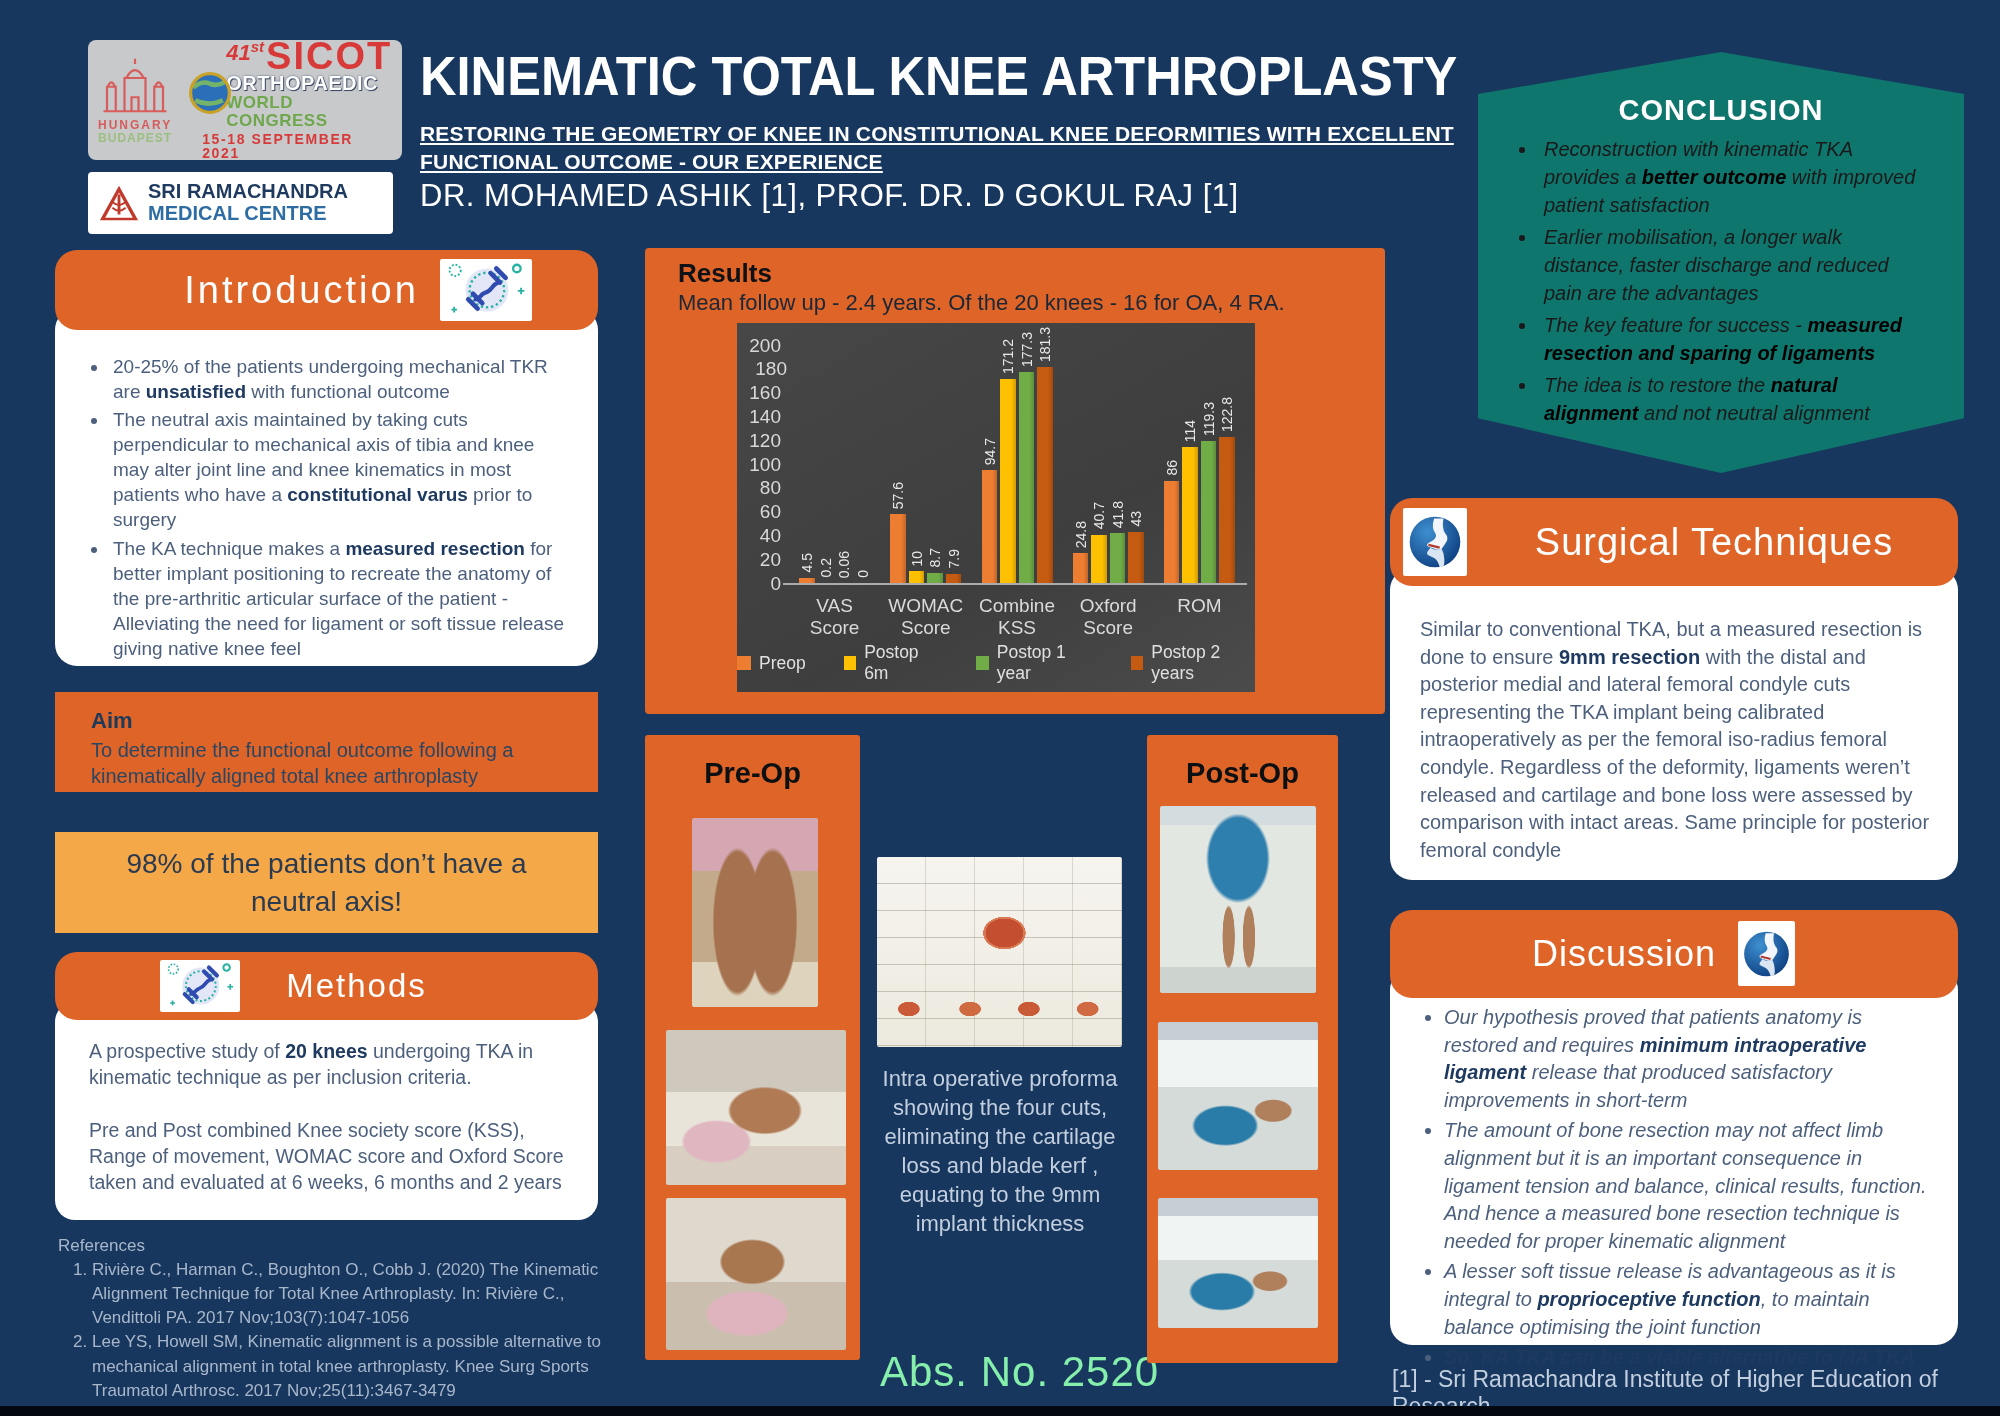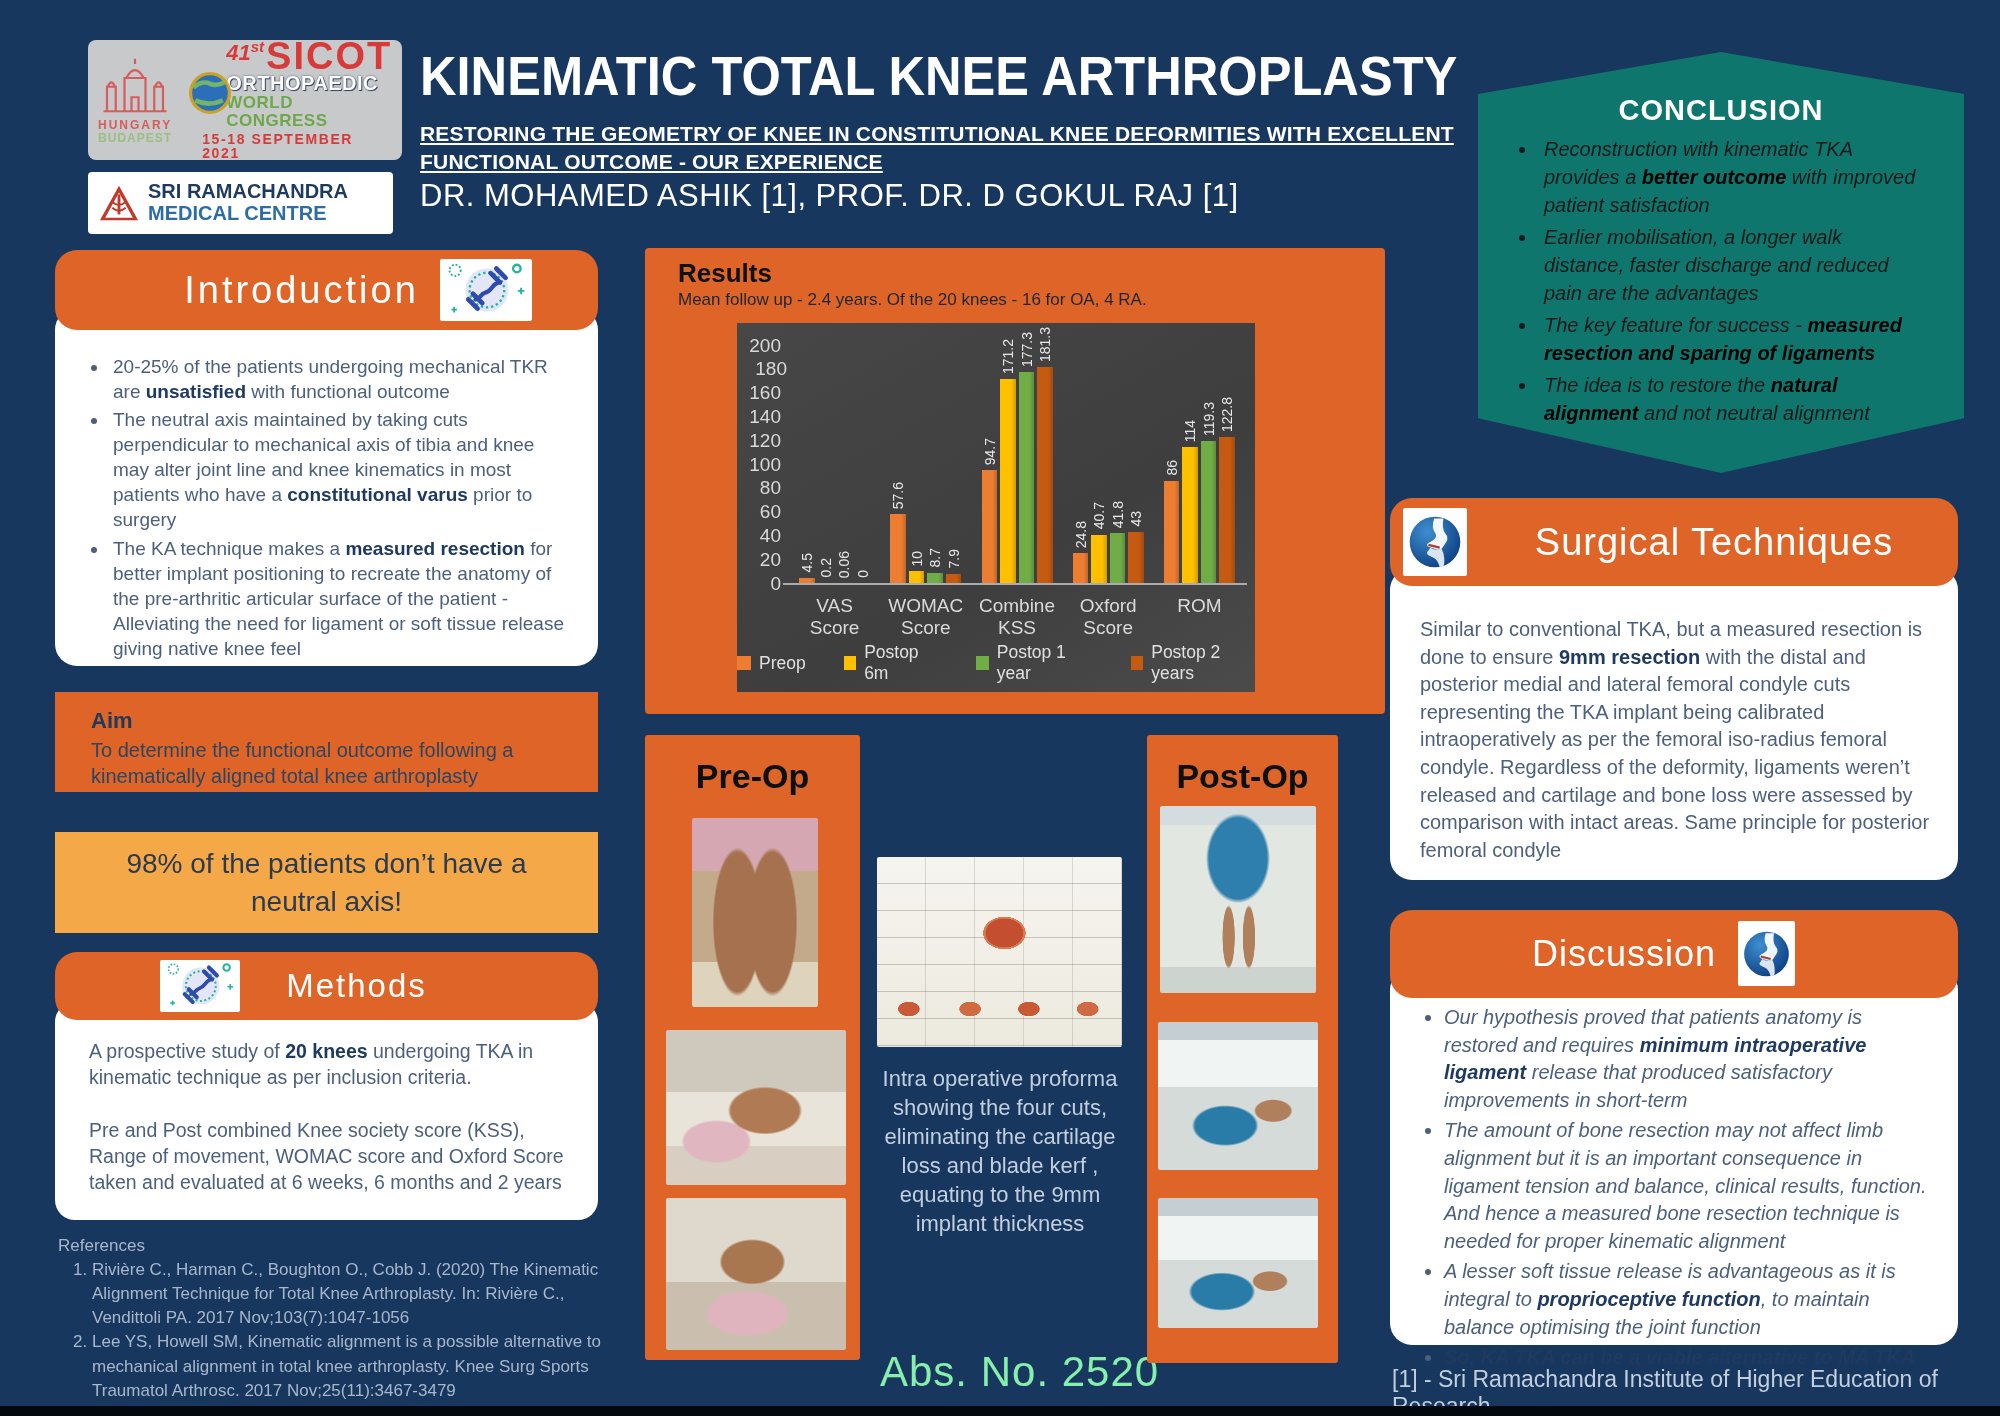--- a/index.html
+++ b/index.html
@@ -63,36 +63,36 @@
   #methods-body p{margin:0;font-size:19.5px;color:#4C5F7C;line-height:1.35;}
   #methods-body p + p{margin-top:26px;}
 
   #references{left:58px;top:1236px;width:562px;color:#A9B7CB;}
   .ref-title{font-size:17px;margin-bottom:2px;}
   #ref-list{margin:0;padding-left:34px;font-size:17px;line-height:1.42;}
 
   
   #results-panel{left:645px;top:248px;width:740px;height:466px;background:#DE6428;border-radius:4px;}
   #results-title{position:absolute;left:33px;top:10px;font-size:26px;font-weight:800;color:#0E1116;}
-  #results-sub{position:absolute;left:33px;top:42px;font-size:17px;color:#1B2736;}
+  #results-sub{position:absolute;left:33px;top:42px;font-size:22px;color:#1B2736;}
   #results-chart{position:absolute;left:92px;top:75px;width:518px;height:369px;
     background:linear-gradient(150deg,#474747,#3E3E3E 60%,#4B4B4B);overflow:visible;}
   .ytick{position:absolute;width:44px;text-align:right;font-size:19px;color:#D9D9D9;height:21px;}
   .axis-line{position:absolute;background:#ABABAB;}
   .cat-label{position:absolute;text-align:center;font-size:19px;color:#DADADA;line-height:1.18;}
   .chart-bar{position:absolute;}
   .bar-label{position:absolute;writing-mode:vertical-rl;transform:rotate(180deg);font-size:14px;color:#E8E8E8;width:20px;text-align:left;line-height:20px;}
   .chart-legend{position:absolute;left:0;right:0;bottom:8px;display:flex;justify-content:center;align-items:center;gap:38px;}
   .legend-item{display:flex;align-items:center;font-size:17.5px;color:#E0E0E0;}
   .legend-swatch{width:14px;height:14px;display:inline-block;margin-right:8px;}
 
   .strip{background:#DE6428;border-radius:3px;}
   #preop-strip{left:645px;top:735px;width:215px;height:625px;}
   #postop-strip{left:1147px;top:735px;width:191px;height:628px;}
-  .strip-title{margin-top:22px;text-align:center;font-size:34px;font-weight:800;color:#0D1013;}
+  .strip-title{margin-top:22px;text-align:center;font-size:29px;font-weight:800;color:#0D1013;}
   .ph{position:absolute;border-radius:2px;}
   #preop-1{left:47px;top:83px;width:126px;height:189px;
     background:radial-gradient(40px 120px at 36% 55%,#a5714e 0 58%,rgba(0,0,0,0) 62%),
     radial-gradient(40px 120px at 64% 55%,#a5714e 0 58%,rgba(0,0,0,0) 62%),
     linear-gradient(180deg,#d4a7b2 0 28%,#c3aa8b 28% 76%,#ded3bd 76%);}
   #preop-2{left:21px;top:295px;width:180px;height:155px;
     background:radial-gradient(62px 40px at 55% 52%,#b07b54 0 55%,rgba(0,0,0,0) 60%),
     radial-gradient(55px 34px at 28% 72%,#e0b6c0 0 58%,rgba(0,0,0,0) 64%),
     linear-gradient(180deg,#cfc8bd 0 40%,#e9e4da 40% 75%,#d8cfc2 75%);}
   #preop-3{left:21px;top:463px;width:180px;height:152px;

